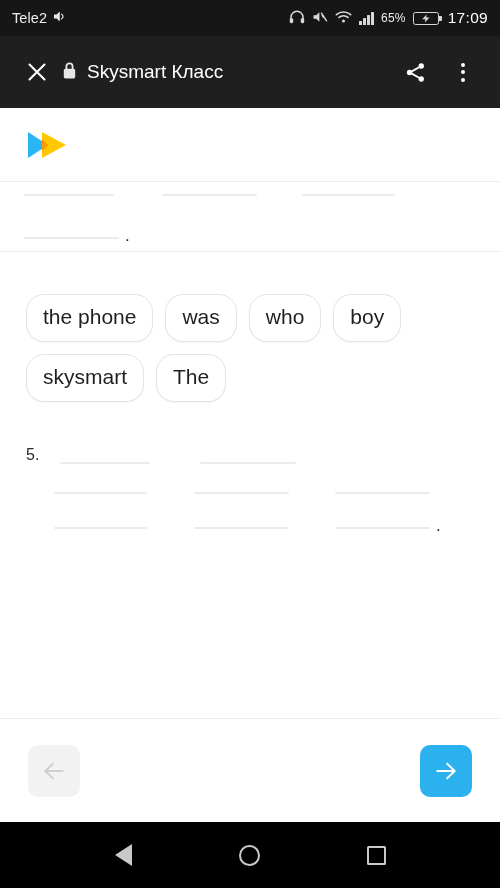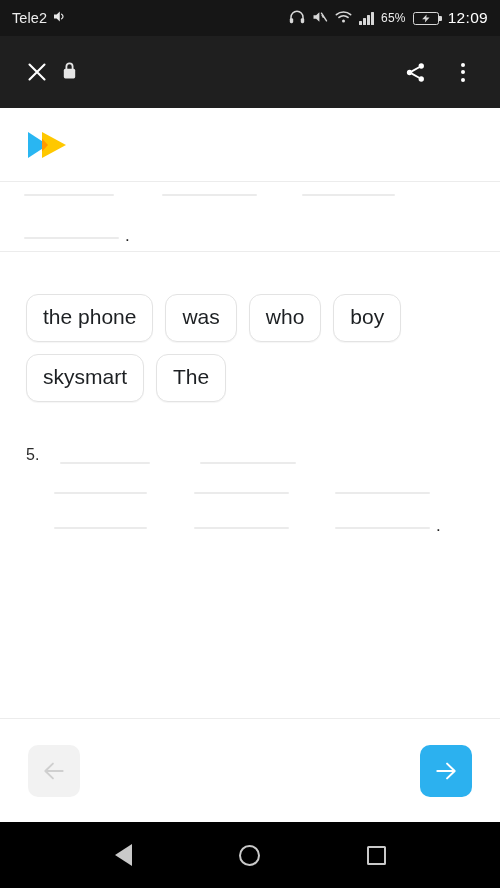--- a/index.html
+++ b/index.html
@@ -126,21 +126,21 @@
 
   
   .tiles {
     padding: 42px 18px 0 26px;
     display: flex; flex-wrap: wrap; gap: 12px;
     max-width: 470px;
   }
   .tile {
     background: #ffffff;
     border: 1px solid #e3e3e3;
-    border-radius: 12px;
+    border-radius: 18px;
     box-shadow: 0 1px 1px rgba(0,0,0,0.045);
     padding: 9px 16px 11px;
     font-size: 21px;
     line-height: 26px;
     color: #1d2023;
     white-space: nowrap;
     cursor: pointer;
     user-select: none;
   }
 
@@ -250,39 +250,40 @@
           <i></i>
           <i></i>
           <i></i>
         </span>
       <span class="battpct">65%</span>
       <span class="batt">
         <svg width="14" height="9" viewBox="0 0 14 9">
           <path d="M7.6 0.6L3.2 5.2h3.1L5.9 8.4l4.6-4.8h-3.2z" fill="#d8d8d8"></path>
         </svg>
       </span>
-      <span class="clock">12:09</span>
+      <span class="clock">17:09</span>
     </div>
   </div>
 
   <div class="cct">
     <div class="cct-btn">
       <svg width="24" height="24" viewBox="0 0 24 24">
         <path d="M4.5 4.5L19.5 19.5M19.5 4.5L4.5 19.5" stroke="#ffffff" stroke-width="2.1" stroke-linecap="round"></path>
       </svg>
     </div>
 
     <div class="cct-title-wrap">
       <span>
         <svg width="15" height="19" viewBox="0 0 15 19">
           <rect x="1.8" y="7.8" width="11.4" height="9.6" rx="1.6" fill="#e6e6e6"></rect>
           <path d="M4.4 8V5.4a3.1 3.1 0 0 1 6.2 0V8" stroke="#e6e6e6" stroke-width="1.8" fill="none"></path>
         </svg>
       </span>
       <div class="cct-texts">
+        <div class="cct-title">Skysmart Класс</div>
       </div>
     </div>
 
     <div class="cct-actions">
       <div class="cct-btn">
         <svg width="23" height="23" viewBox="0 0 24 24">
           <circle cx="18" cy="5.2" r="2.8" fill="#ffffff"></circle>
           <circle cx="18" cy="18.8" r="2.8" fill="#ffffff"></circle>
           <circle cx="5.8" cy="12" r="2.8" fill="#ffffff"></circle>
           <path d="M8.1 10.8l7.7-4.3M8.1 13.2l7.7 4.3" stroke="#ffffff" stroke-width="1.9"></path>

